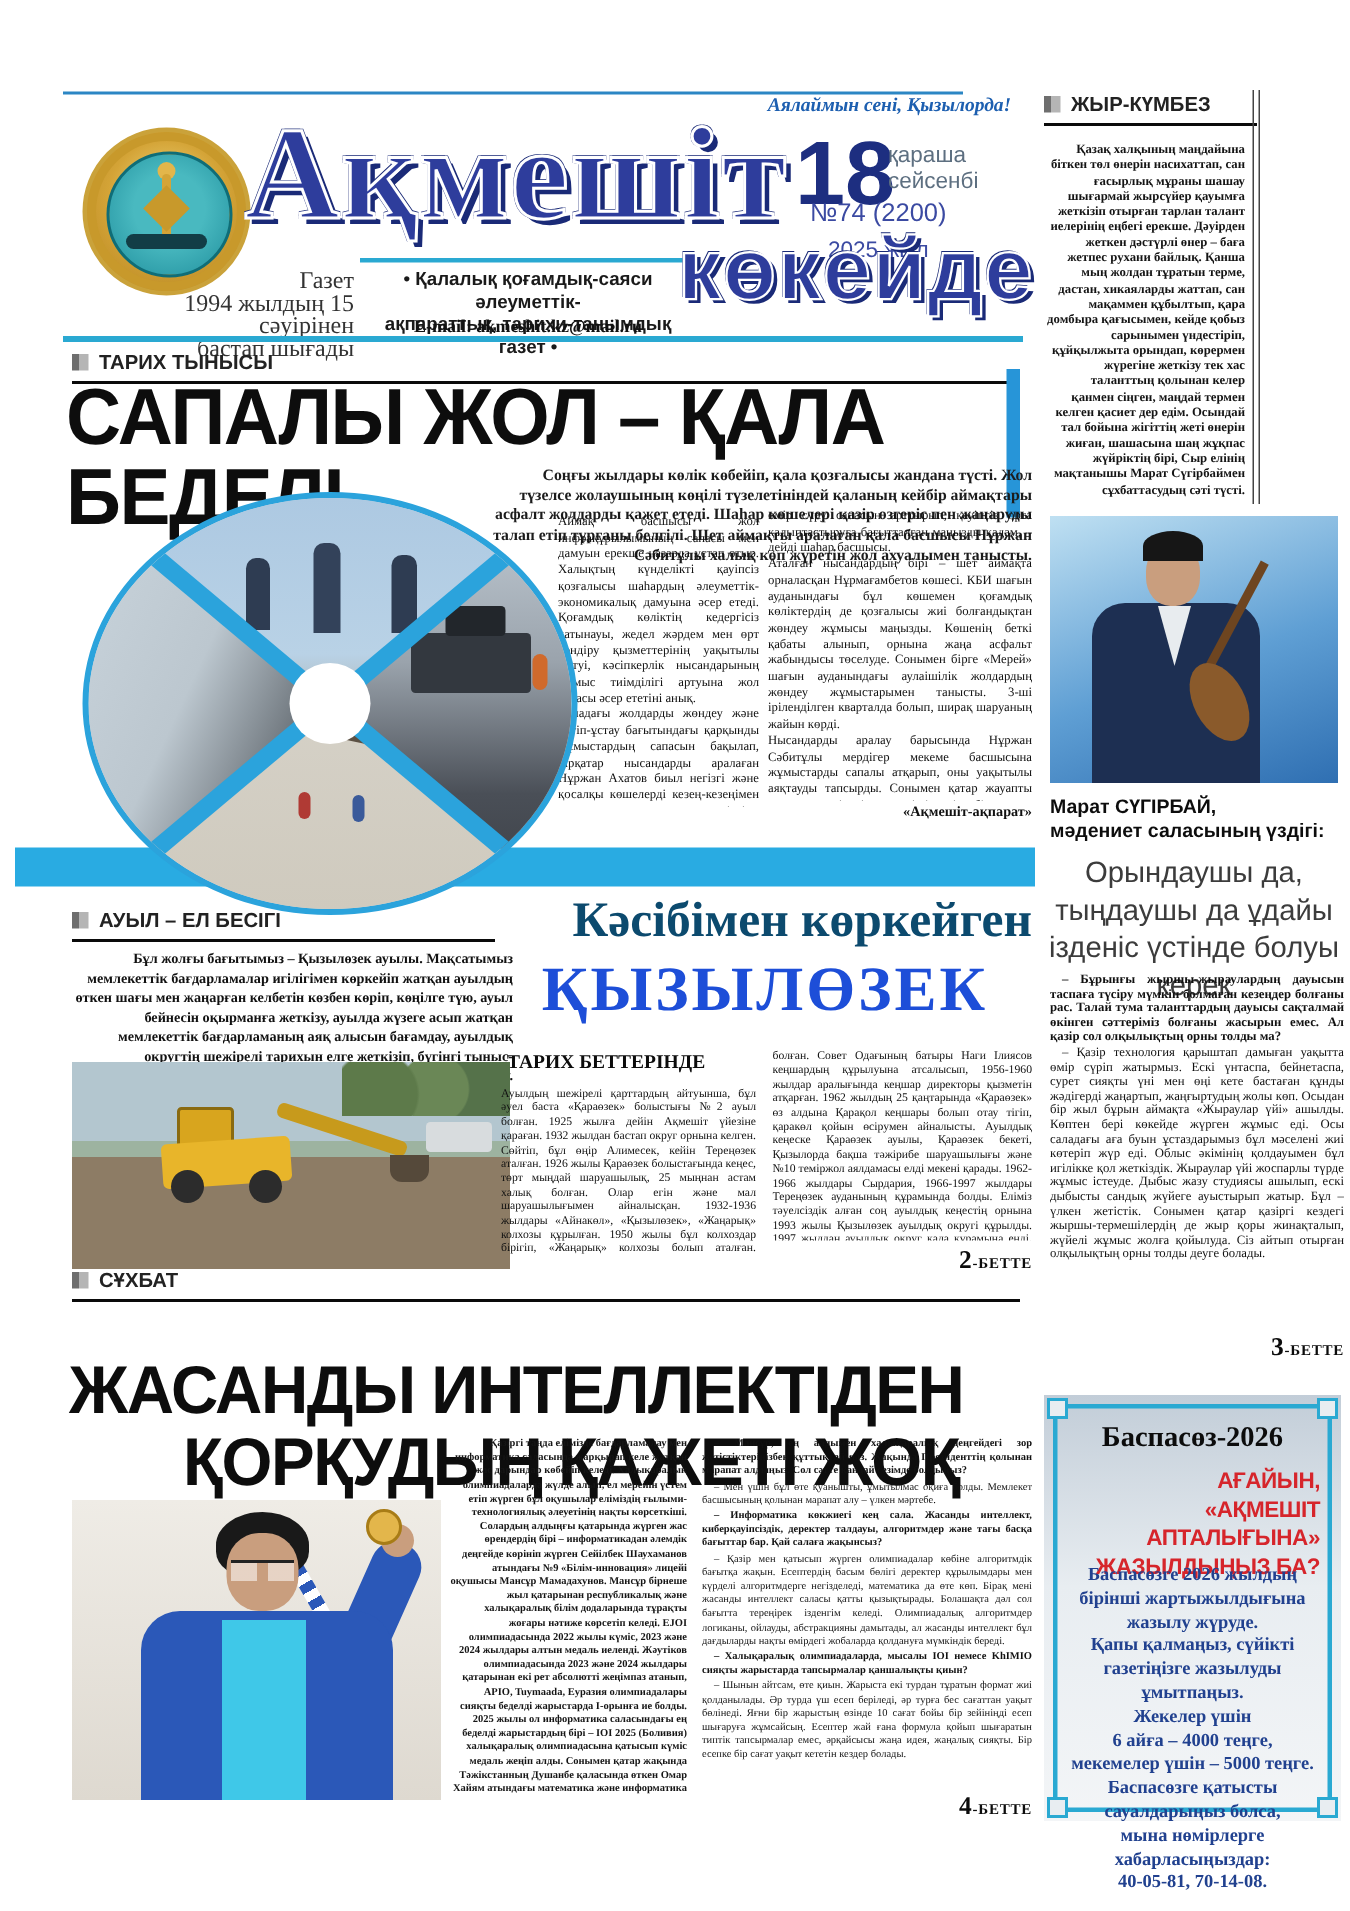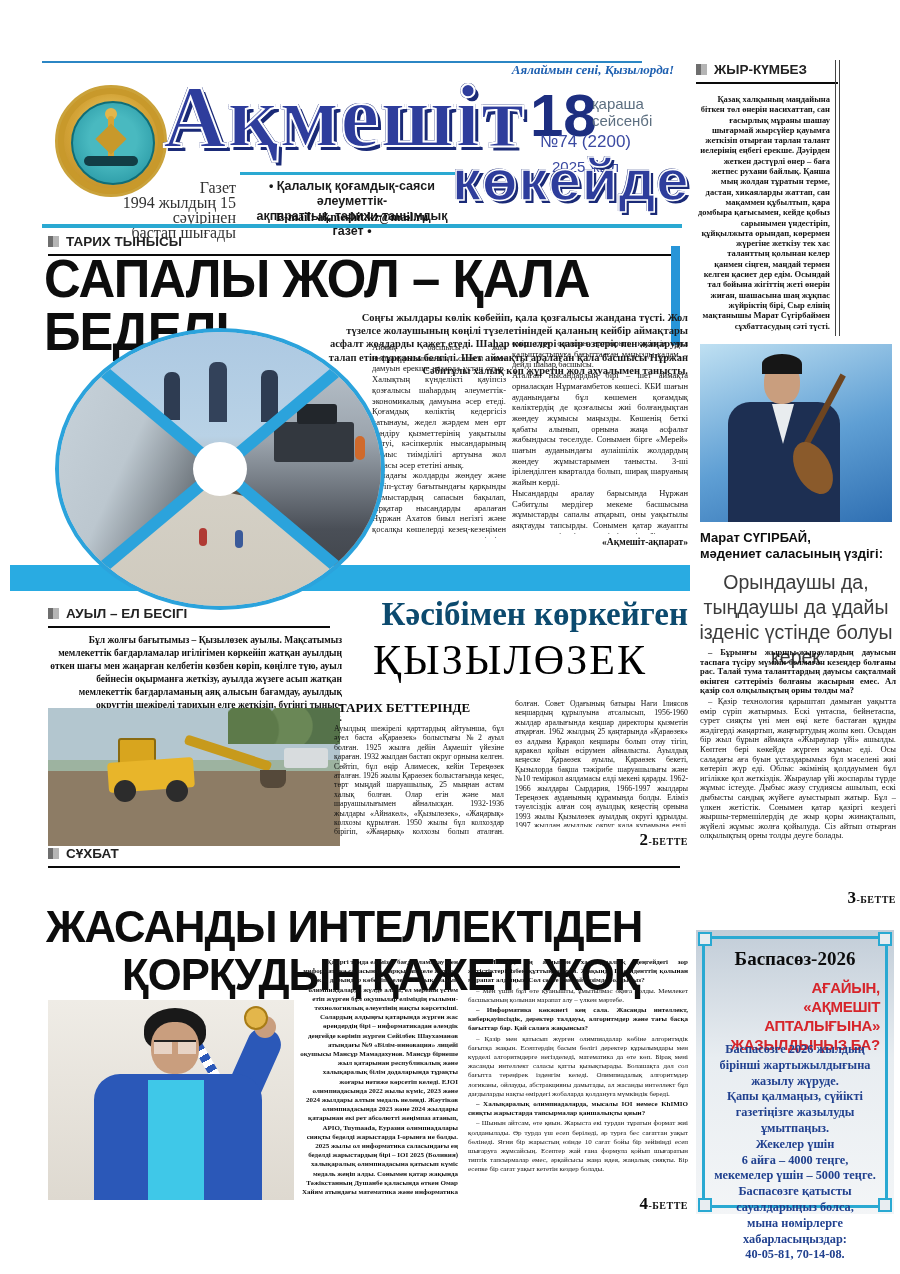--- a/index.html
+++ b/index.html
@@ -76,21 +76,21 @@
   .photo-exc{left:48px;top:708px;width:292px;height:138px;background:linear-gradient(180deg,#b3c6cf 0 38%,#9db3a0 38% 46%,#8d7c65 46% 100%);overflow:hidden;}
   .exc-body{position:absolute;left:60px;top:52px;width:86px;height:30px;background:#e8b52a;border-radius:4px;transform:rotate(-4deg);}
   .exc-cab{position:absolute;left:70px;top:30px;width:34px;height:28px;background:#d8a51e;border:2px solid #8a6a10;border-radius:3px;}
   .exc-arm{position:absolute;left:135px;top:40px;width:90px;height:10px;background:#c79a1c;transform:rotate(18deg);border-radius:4px;}
   .exc-bucket{position:absolute;left:212px;top:62px;width:26px;height:18px;background:#55493a;border-radius:0 0 8px 8px;}
   .exc-wheel{position:absolute;background:#2c2c2c;border-radius:50%;}
   .truck{position:absolute;left:236px;top:40px;width:44px;height:20px;background:#d8dcde;border-radius:3px;}
   .trees{position:absolute;left:180px;top:0;width:112px;height:36px;background:radial-gradient(circle at 20% 60%,#5d7a4a 0 30%,transparent 32%),radial-gradient(circle at 55% 50%,#6a8756 0 35%,transparent 37%),radial-gradient(circle at 85% 60%,#55724a 0 30%,transparent 32%);}
 
   .vhead1{left:332px;top:596px;width:356px;text-align:right;font-size:33px;font-weight:bold;line-height:1.1;color:#0c4a6e;}
-  .vhead2{left:332px;top:636px;width:356px;text-align:center;font-size:42px;font-weight:normal;letter-spacing:2px;color:#000000;}
+  .vhead2{left:332px;top:636px;width:356px;text-align:center;font-size:42px;font-weight:bold;letter-spacing:2px;color:#1d4ed8;}
   .vsub{left:338px;top:700px;font-size:13px;font-weight:bold;color:#0c0c0c;}
   .vcol{font-size:7.8px;line-height:9.4px;}
   .vcol1{left:334px;top:724px;width:170px;height:114px;}
   .vcol2{left:515px;top:699px;width:173px;height:128px;}
   .pref{font-weight:bold;font-size:10px;letter-spacing:.5px;color:#0c0c0c;}
   .pref::first-letter{font-size:17px;}
   .pref2{left:610px;top:830px;width:78px;text-align:right;}
 
   
   .suhbat-head{left:48px;top:846px;width:632px;}

